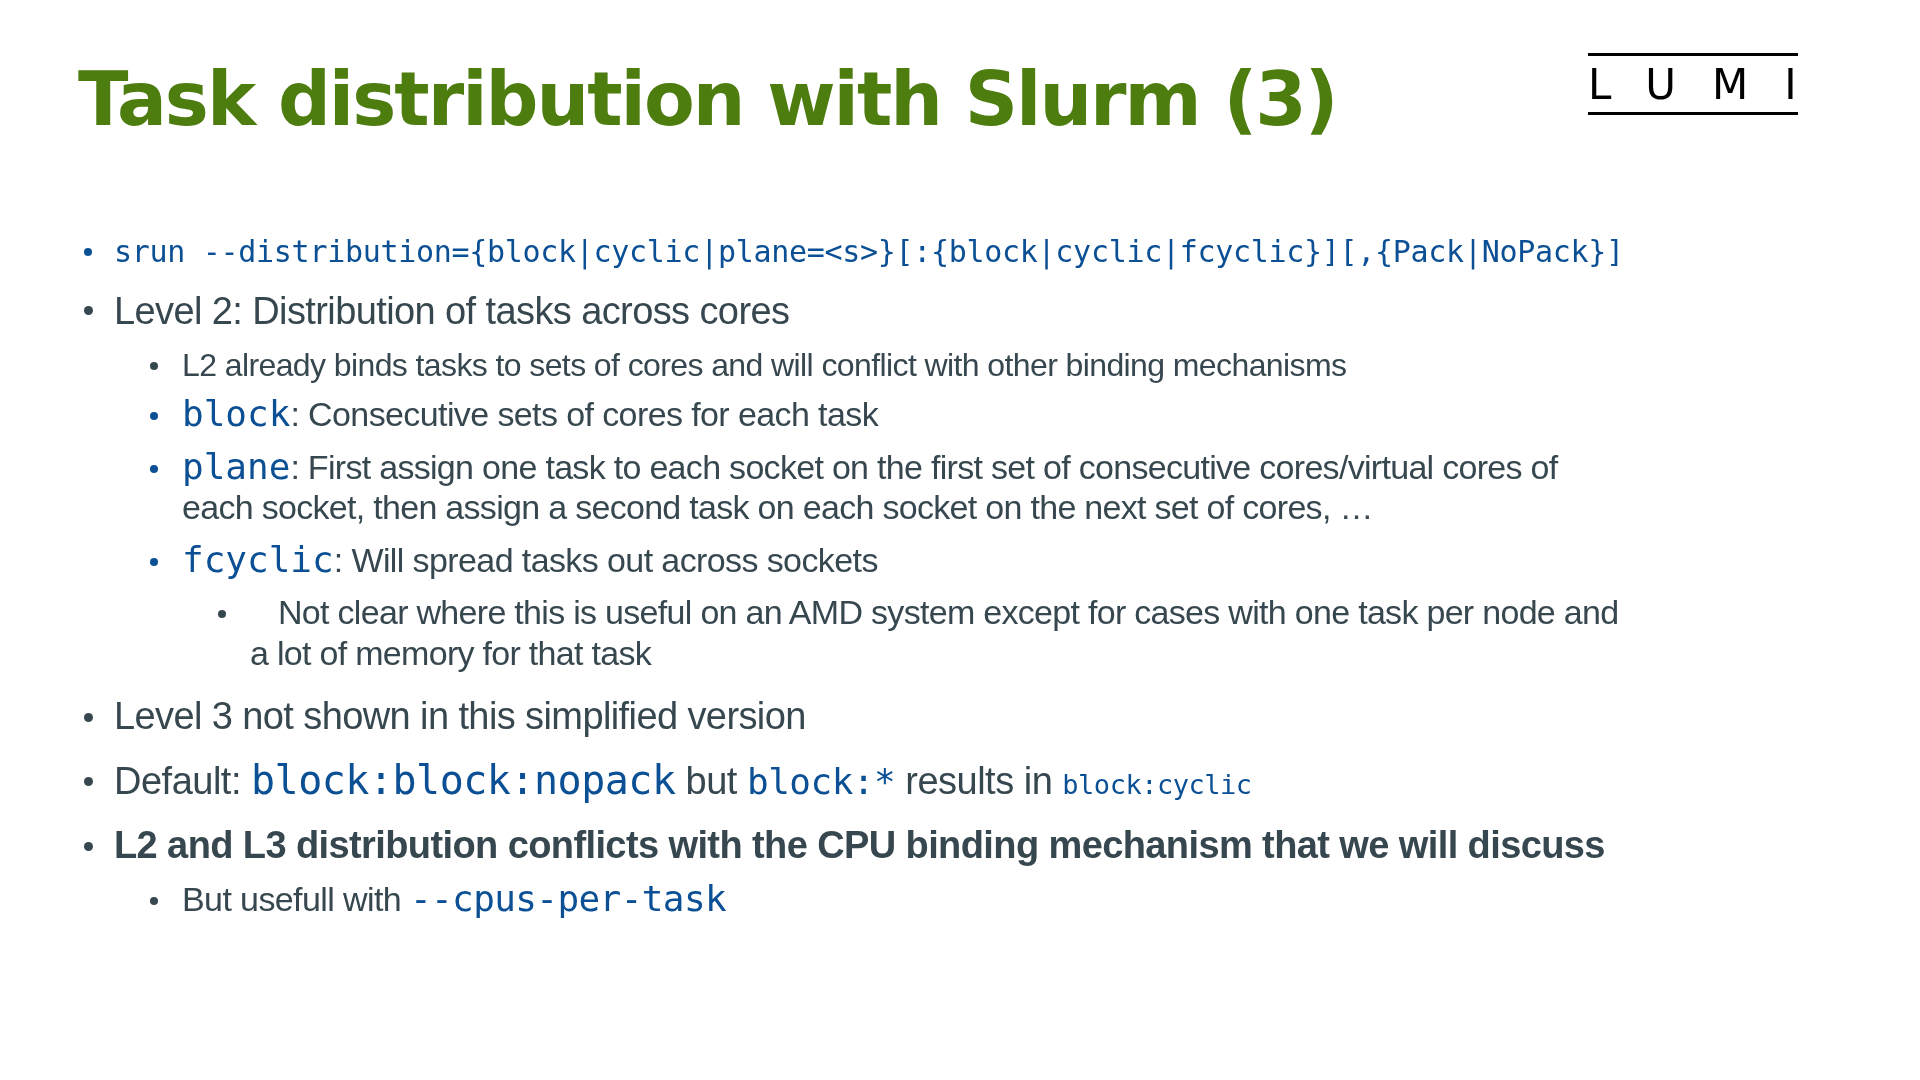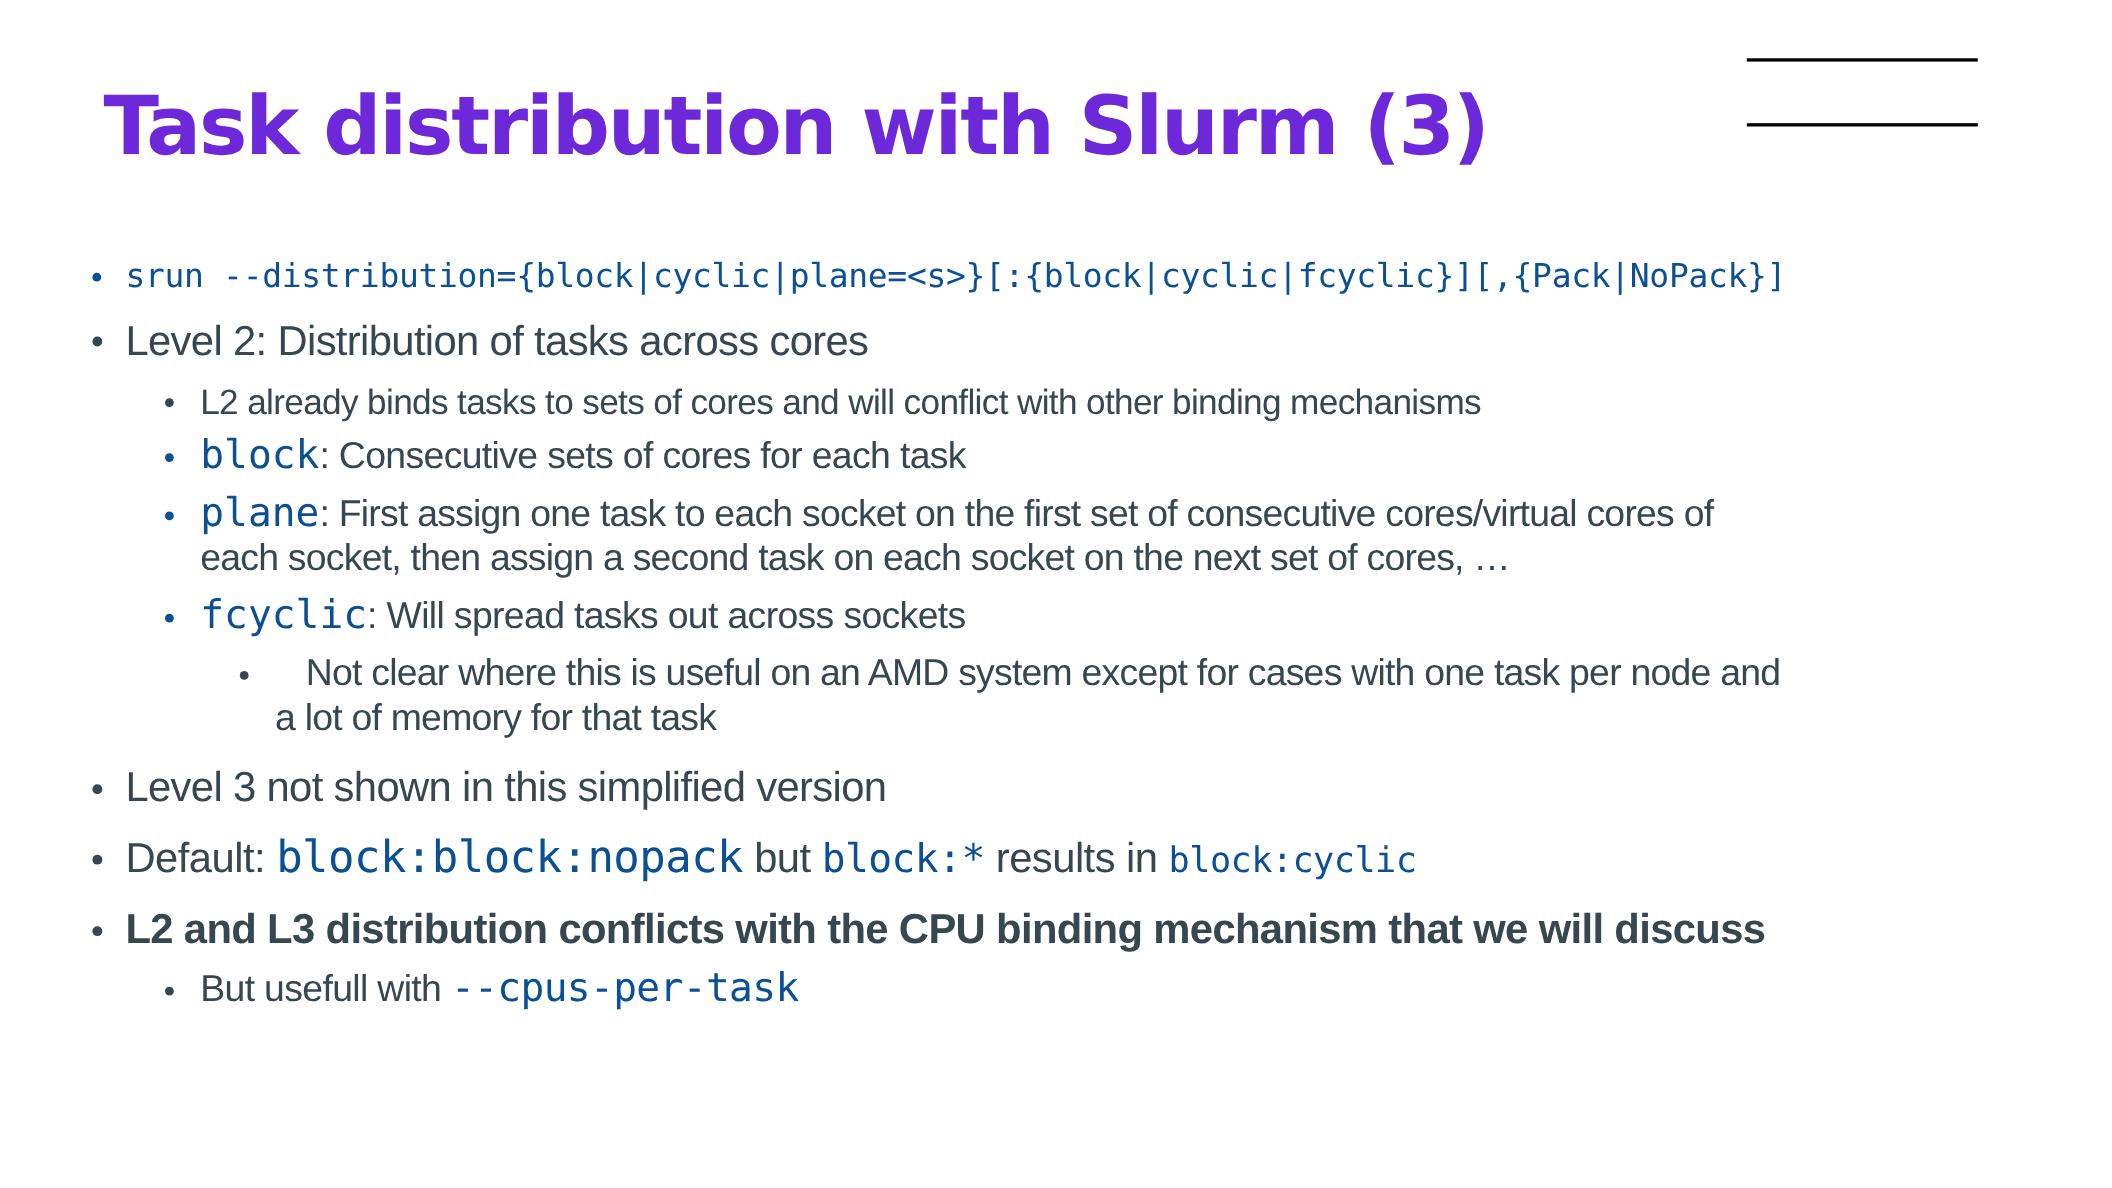--- a/index.html
+++ b/index.html
@@ -1,19 +1,19 @@
 <!DOCTYPE html>
 <html><head>
   <meta charset="utf-8">
   <style>
     html, body { margin:0; padding:0; }
     body { width:1920px; height:1080px; background:#ffffff; position:relative; overflow:hidden;
            font-family:"Liberation Sans", sans-serif; color:#37474f; }
     .title { position:absolute; left:78px; top:62px; font-family:"DejaVu Sans", sans-serif; font-weight:bold;
-             font-size:74px; letter-spacing:-2px; color:#6d28d9; margin:16px; line-height:1; white-space:nowrap; }
+             font-size:74px; letter-spacing:-2px; color:#4d7c0f; margin:0; line-height:1; white-space:nowrap; }
     .logo { position:absolute; left:1588px; top:53px; width:210px; height:62px; }
     .logo .rule { position:absolute; left:0; width:210px; height:3px; background:#000; }
     .logo .rule.top { top:0; }
     .logo .rule.bottom { top:59px; }
     .logo .txt { position:absolute; left:0; top:11px; width:210px; text-align:justify; font-family:"DejaVu Sans", sans-serif;
                  font-size:42px; font-weight:normal; letter-spacing:36px; color:#000; line-height:1; white-space:nowrap; }
     .line { position:absolute; white-space:nowrap; line-height:1; }
     .code { font-family:"DejaVu Sans Mono", monospace; color:#0b4f94; }
     .l1 { font-size:38px; }
     .l2 { font-size:32px; }
@@ -21,20 +21,21 @@
     .dot.blue { background:#0b4f94; }
     .dot.small { width:8px; height:8px; }
   </style>
 </head>
 <body>
 
 <h1 class="title">Task distribution with Slurm (3)</h1>
 
 <div class="logo">
   <div class="rule top"></div>
+  <div class="txt">LUMI</div>
   <div class="rule bottom"></div>
 </div>
 
 <div>
   <span class="dot blue small" style="left:84px; top:248px;"></span>
   <span class="line code" style="left:114px; top:237px; font-size:30px; letter-spacing:-0.3px;">srun --distribution={block|cyclic|plane=&lt;s&gt;}[:{block|cyclic|fcyclic}][,{Pack|NoPack}]</span>
 </div>
 
 <div>
   <span class="dot" style="left:84px; top:306px;"></span>
@@ -75,21 +76,21 @@
 </div>
 
 <div>
   <span class="dot" style="left:84px; top:713px;"></span>
   <span class="line l1" style="left:114px; top:697px; letter-spacing:-0.6px;">Level 3 not shown in this simplified version</span>
 </div>
 
 <div>
   <span class="dot" style="left:84px; top:777px;"></span>
   <span class="line" style="left:114px; top:760px; font-size:38px; letter-spacing:-0.5px;">
-    <span>Default: </span><span class="code" style="font-size:40px; letter-spacing:-0.5px;">block:block:nopack</span><span> but </span><span class="code" style="font-size:36px; letter-spacing:-0.5px;">block:*</span><span> results in </span><span class="code" style="font-size:32px; letter-spacing:-0.5px;">block:cyclic</span>
+    <span>Default: </span><span class="code" style="font-size:40px; letter-spacing:-0.5px;">block:block:nopack</span><span> but </span><span class="code" style="font-size:36px; letter-spacing:-0.5px;">block:*</span><span> results in </span><span class="code" style="font-size:27px; letter-spacing:-0.5px;">block:cyclic</span>
   </span>
 </div>
 
 <div>
   <span class="dot" style="left:84px; top:842px;"></span>
   <span class="line l1" style="left:114px; top:826px; letter-spacing:-0.6px;font-weight:bold;">L2 and L3 distribution conflicts with the CPU binding mechanism that we will discuss</span>
 </div>
 
 <div>
   <span class="dot small" style="left:150px; top:897px;"></span>

